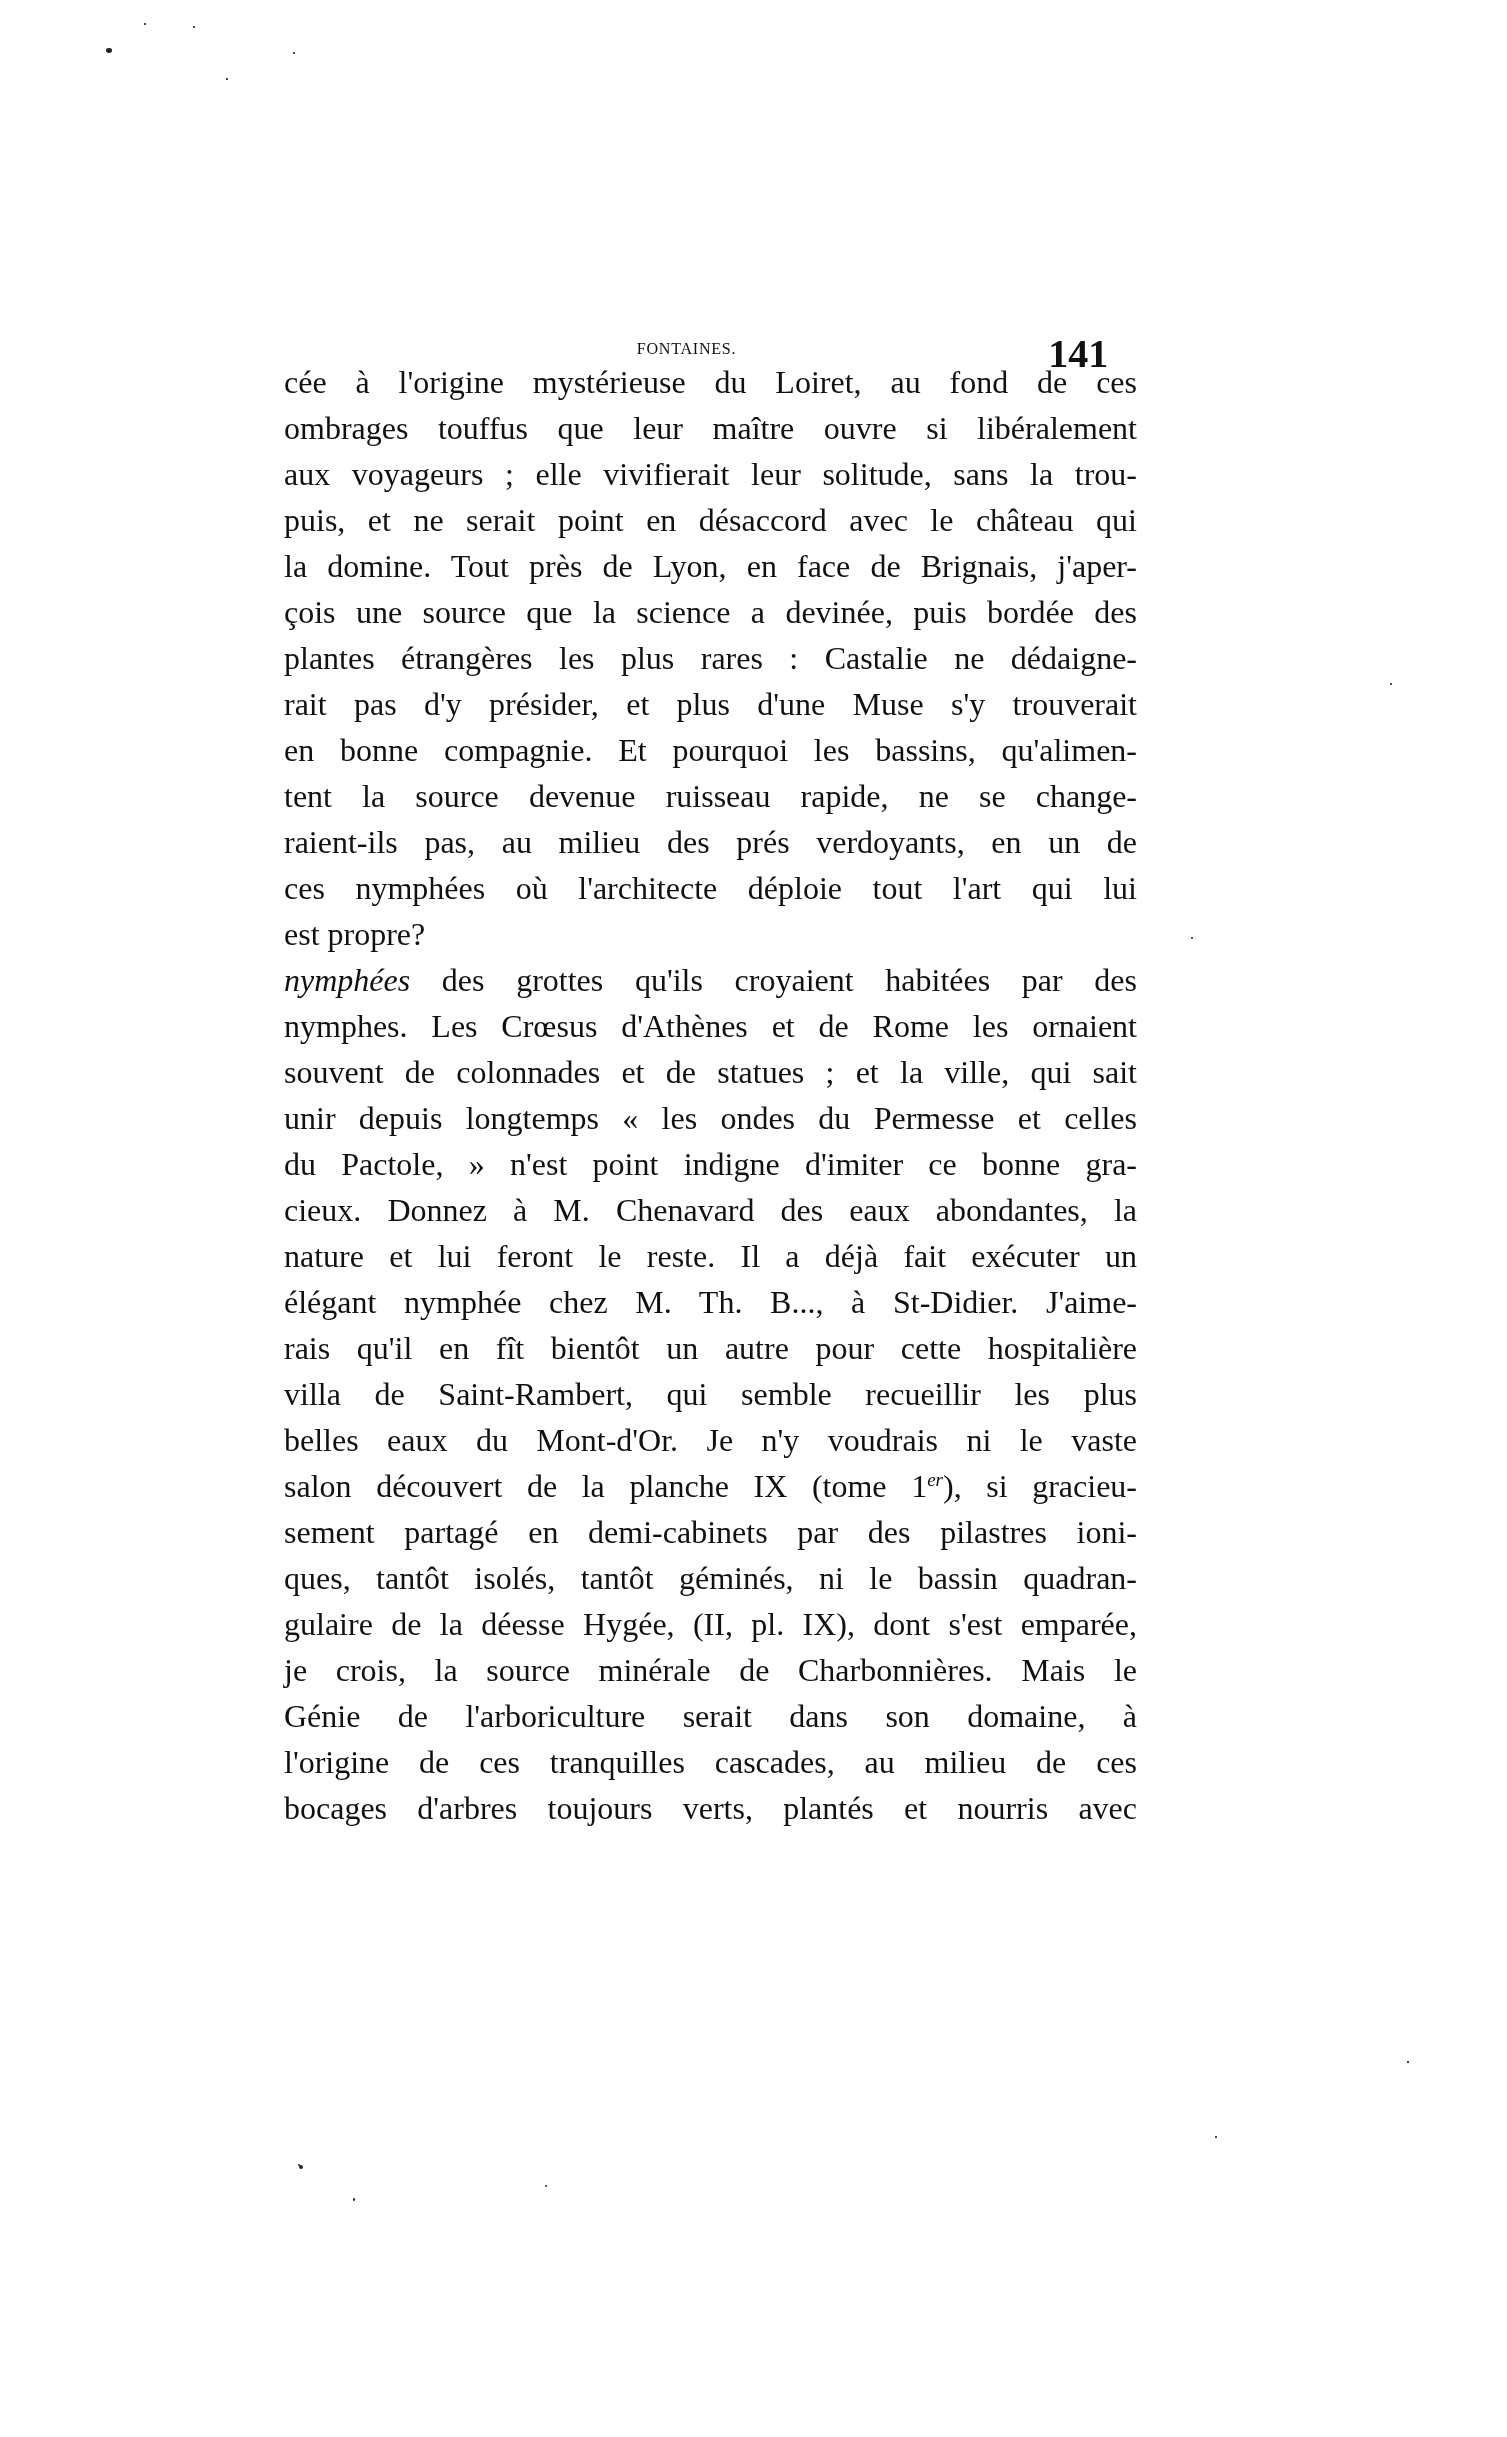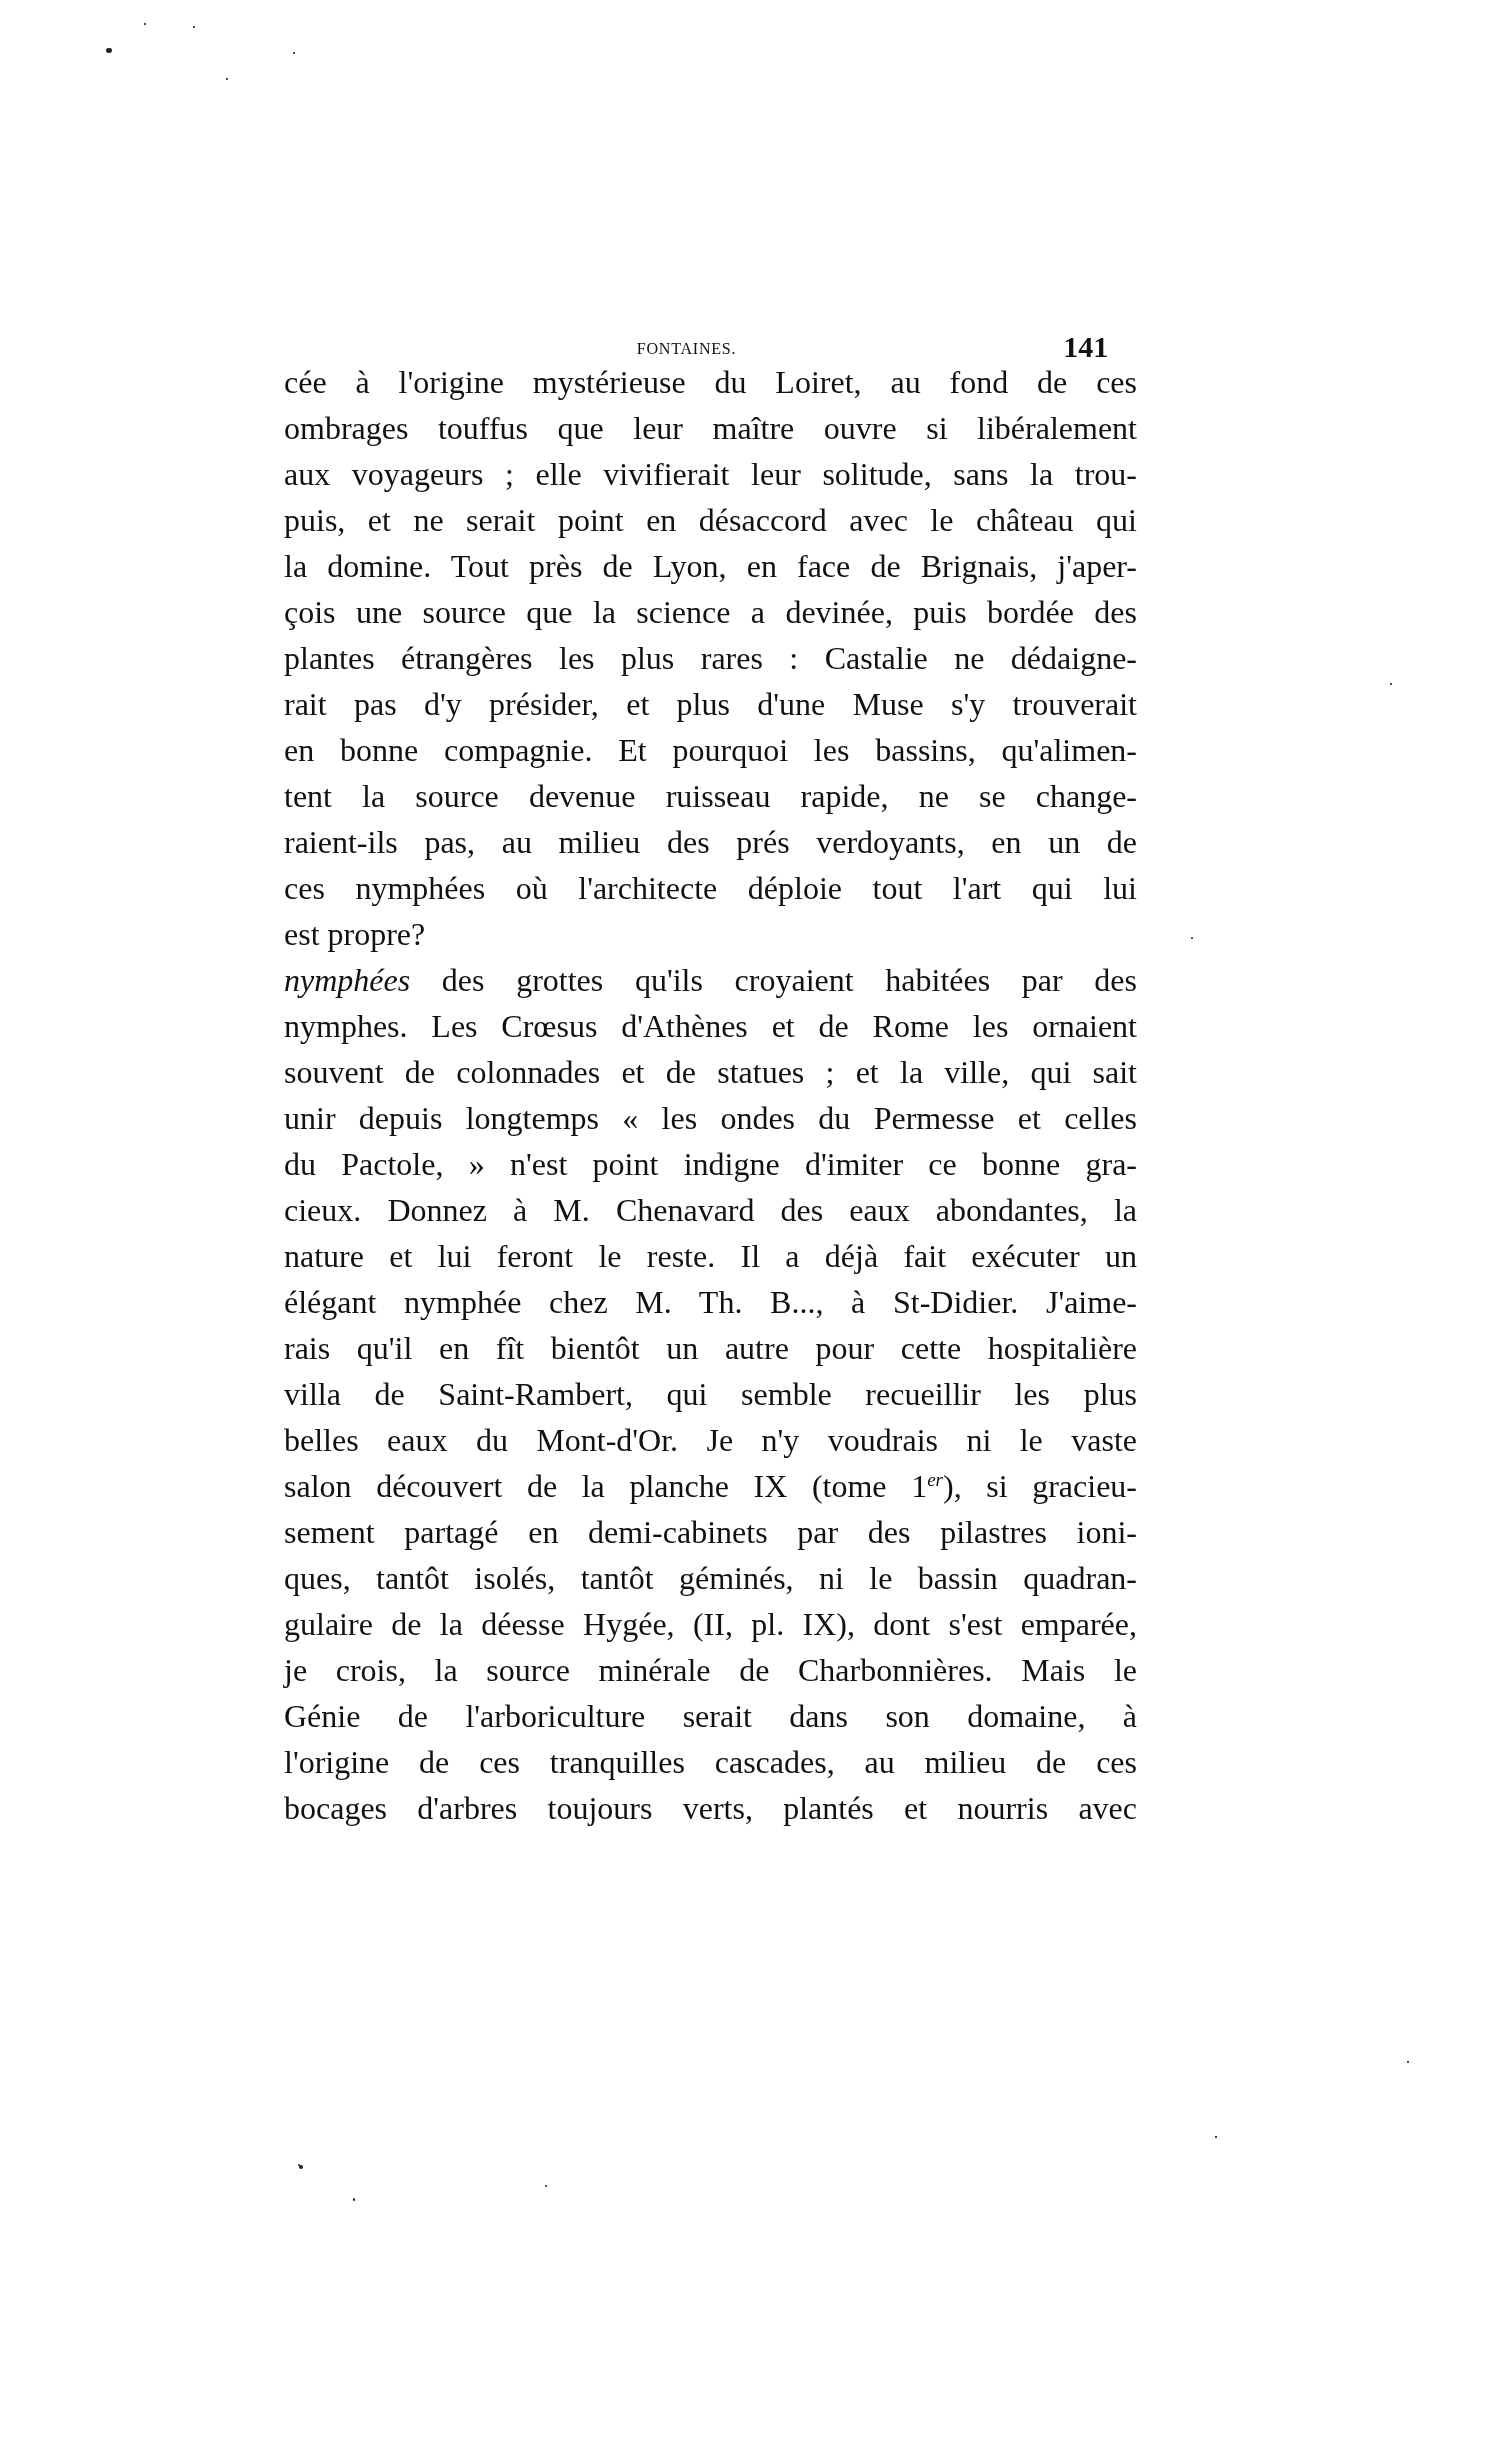--- a/index.html
+++ b/index.html
@@ -39,21 +39,21 @@
       font-size: 17.5px;
       letter-spacing: 0.8px;
       font-variant: small-caps;
       text-transform: uppercase;
       transform: scaleX(0.92);
     }
     .page-number {
       position: absolute;
       right: 4.8px;
       top: 0px;
-      font-size: 30px;
+      font-size: 40px;
       font-weight: bold;
     }
     .text-block {
       position: absolute;
       left: 260px;
       top: 359px;
       width: 853px;
       margin-left: 24px;
     }
     .line {

